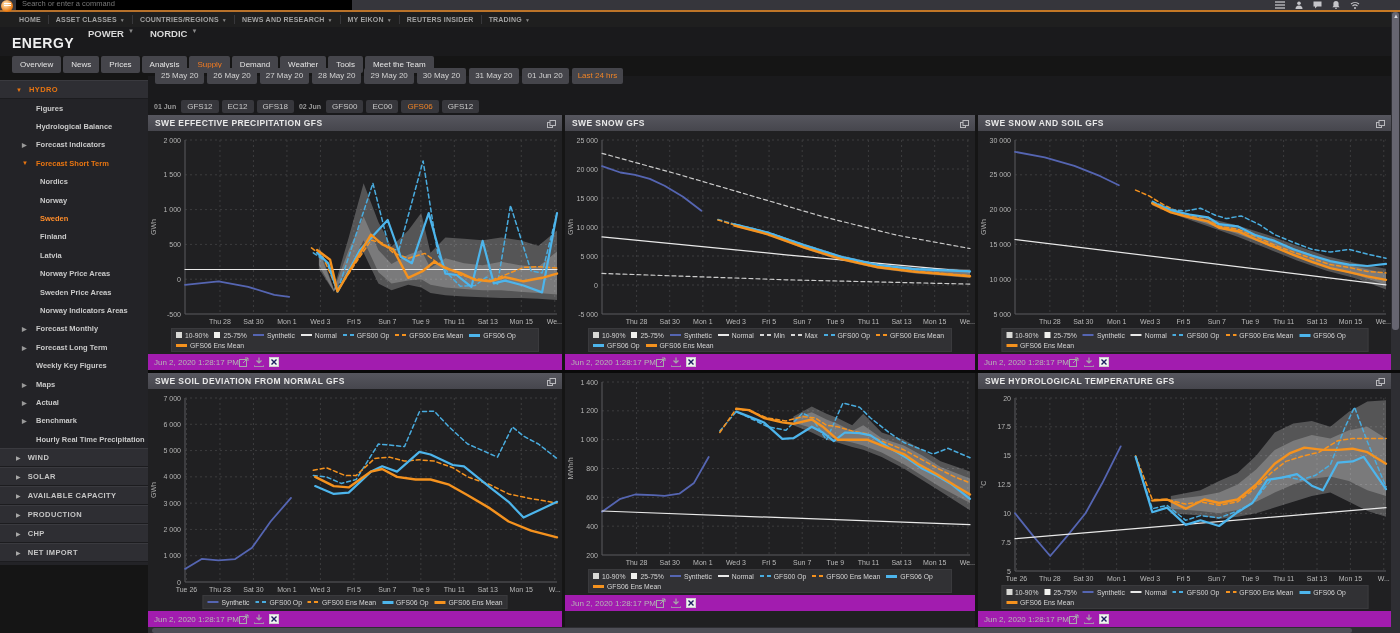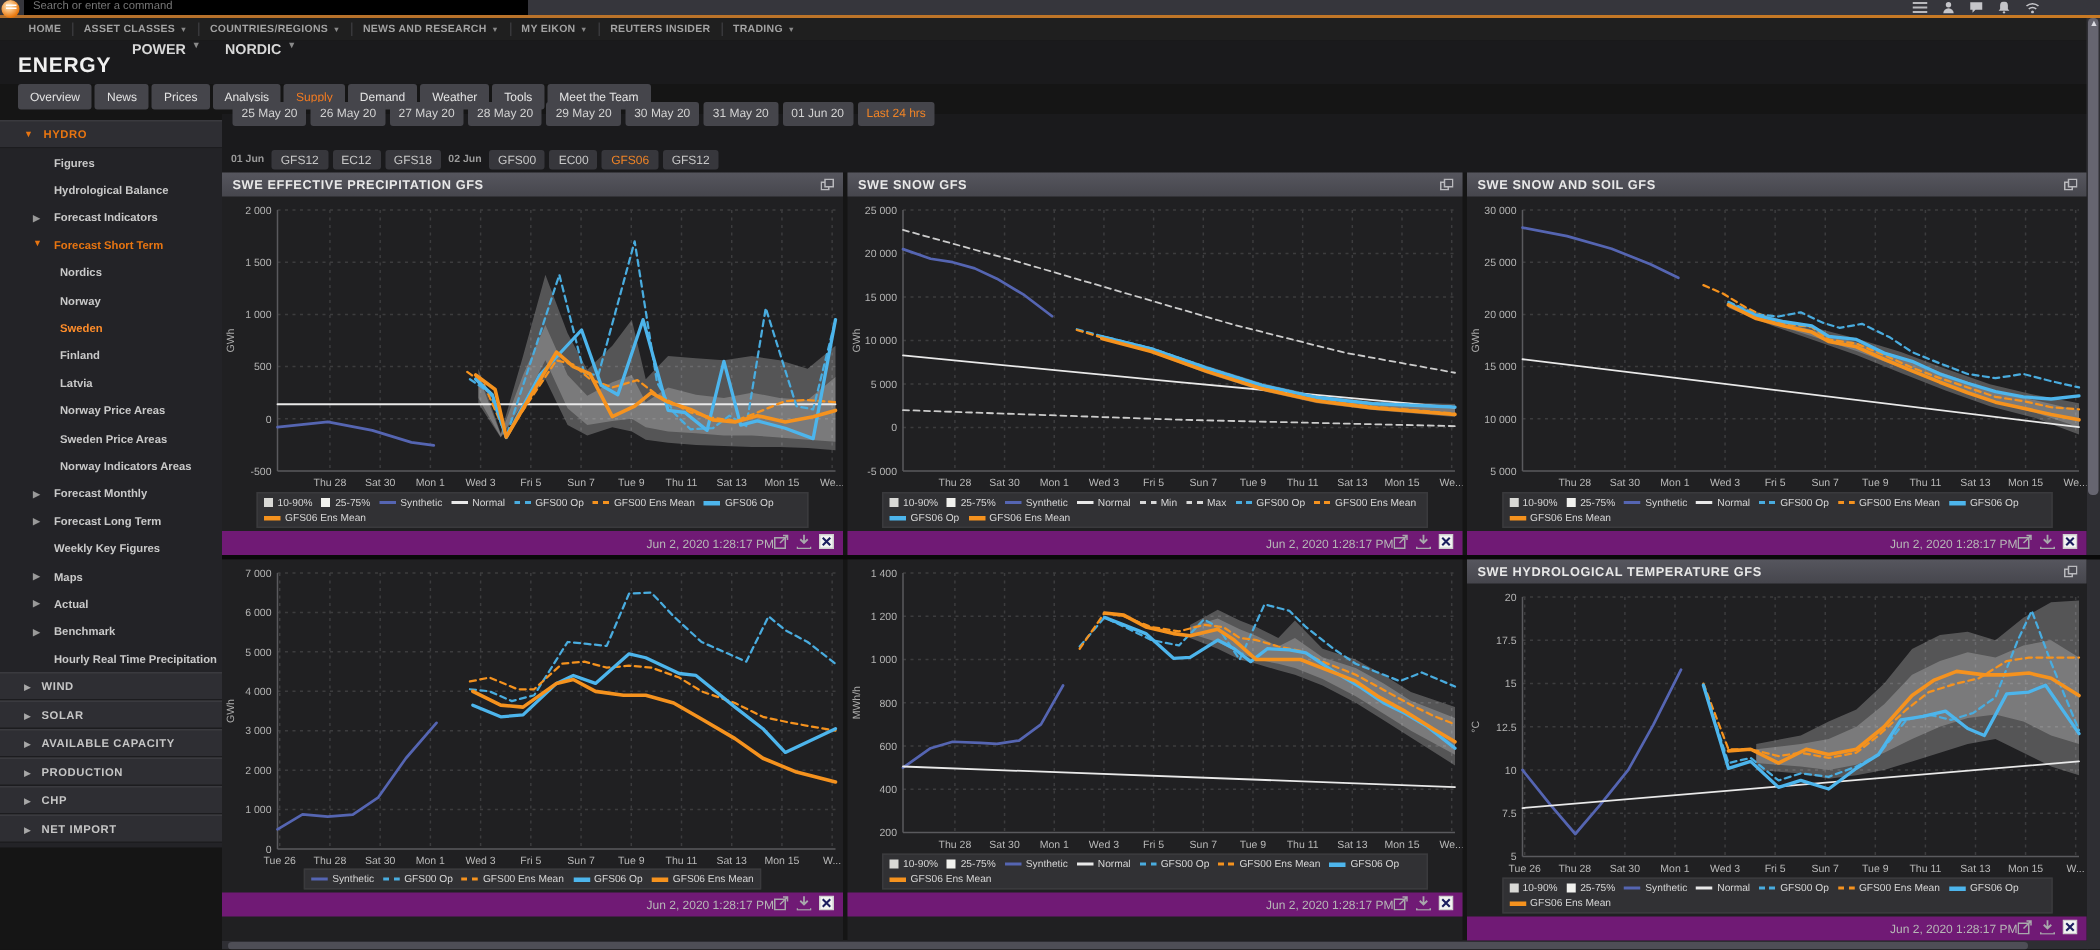--- a/index.html
+++ b/index.html
@@ -48,21 +48,21 @@
 .panel-title{font-size:8.5px;font-weight:bold;color:#e8e8e8;letter-spacing:.4px}
 .panel-body{position:relative}
 .panel-body svg{display:block}
 .legend{position:absolute;bottom:2px;left:50%;transform:translateX(-50%);width:max-content;max-width:calc(100% - 46px);background:#313134;border:1px solid #3a3a3d;padding:1px 4px;display:flex;flex-wrap:wrap;column-gap:6px;row-gap:0;align-items:center}
 .lg-entry{display:flex;align-items:center;gap:3px;height:10px}
 .lg-entry span.txt{font-size:6.8px;color:#d6d6d6;white-space:nowrap}
 .sw{display:inline-block}
 .sw.band{width:6px;height:6px}
 .sw.line{width:11px;height:2px}
 .sw.thick{width:11px;height:3px}
-.panel-footer{height:16px;background:#701a75;display:flex;align-items:center;justify-content:flex-end;padding:0 6px}
+.panel-footer{height:16px;background:#a21caf;display:flex;align-items:center;justify-content:flex-start;padding:0 6px}
 .timestamp{font-size:8px;color:#b6b6b6}
 .footer-icons{display:flex;gap:5px;align-items:center}
 #scrollbar{right:0;top:12px;width:9px;height:621px;background:#2e2e33}
 #scroll-arrow{position:absolute;top:1px;left:2px;color:#dcdce2;font-size:6px;z-index:2}
 #scroll-thumb{position:absolute;top:0;left:1px;width:7px;height:318px;background:#666570;border-radius:3px}
 #hscrollbar{left:148px;top:627px;width:1244px;height:6px;background:#2e2e33}
 #hscroll-thumb{position:absolute;left:4px;top:0.5px;width:1200px;height:5px;background:#4e4e56;border-radius:2.5px}
 #rowgap{left:148px;top:370px;width:1252px;height:3px;background:#0a0a0a}
 </style>
 </head>
@@ -615,20 +615,27 @@
               <path d="M0.5 8.5 v1.2 h9 v-1.2" stroke="#a8a8ac" fill="none"></path>
             </svg></span>
           <span><svg width="10" height="10" viewBox="0 0 10 10">
               <rect x="0.5" y="0.5" width="9" height="9" fill="#f2f2f2" stroke="#cfcfcf"></rect>
               <path d="M2.5 2.5 L7.5 7.5 M7.5 2.5 L2.5 7.5" stroke="#1b1d5e" stroke-width="1.4"></path>
             </svg></span>
         </span>
       </div>
     </div>
     <div class="panel" style="left: 148px; top: 373px; width: 414px; height: 254px;">
+      <div class="panel-header">
+        <span class="panel-title">SWE SOIL DEVIATION FROM NORMAL GFS</span>
+        <span><svg width="9" height="8" viewBox="0 0 9 8">
+            <rect x="0.5" y="2.5" width="5" height="5" fill="none" stroke="#b9b9bd"></rect>
+            <rect x="3" y="0.5" width="5.5" height="5" fill="#4b4b53" stroke="#b9b9bd"></rect>
+          </svg></span>
+      </div>
       <div class="panel-body" style="height: 222px;">
         <svg width="414" height="206">
           <text x="33" y="195.5" fill="#b4b4b4" font-size="7" text-anchor="end" font-family="Liberation Sans, sans-serif">0</text>
           <line x1="37" y1="166.71428571428572" x2="409" y2="166.71428571428572" stroke="#3c3c3e" stroke-dasharray="2,3" stroke-width="1"></line>
           <text x="33" y="169.21428571428572" fill="#b4b4b4" font-size="7" text-anchor="end" font-family="Liberation Sans, sans-serif">1 000</text>
           <line x1="37" y1="140.42857142857144" x2="409" y2="140.42857142857144" stroke="#3c3c3e" stroke-dasharray="2,3" stroke-width="1"></line>
           <text x="33" y="142.92857142857144" fill="#b4b4b4" font-size="7" text-anchor="end" font-family="Liberation Sans, sans-serif">2 000</text>
           <line x1="37" y1="114.14285714285715" x2="409" y2="114.14285714285715" stroke="#3c3c3e" stroke-dasharray="2,3" stroke-width="1"></line>
           <text x="33" y="116.64285714285715" fill="#b4b4b4" font-size="7" text-anchor="end" font-family="Liberation Sans, sans-serif">3 000</text>
           <line x1="37" y1="87.85714285714286" x2="409" y2="87.85714285714286" stroke="#3c3c3e" stroke-dasharray="2,3" stroke-width="1"></line>

